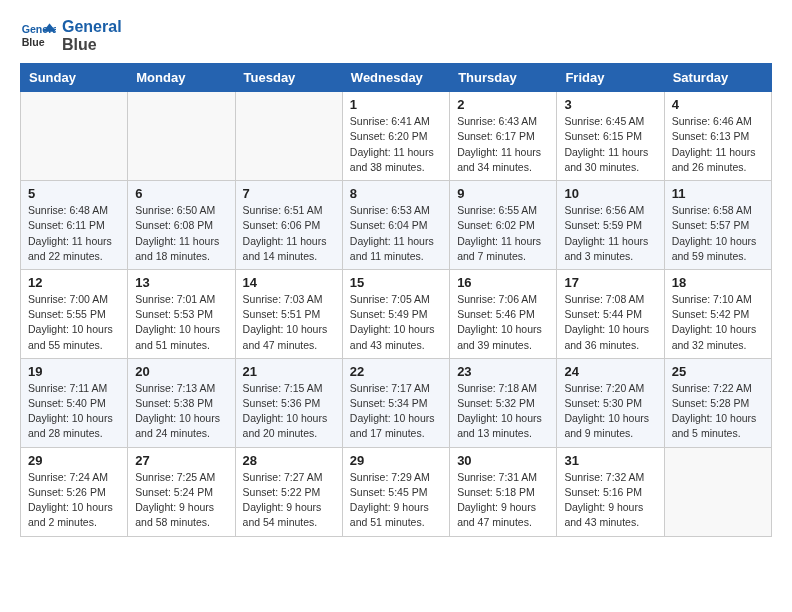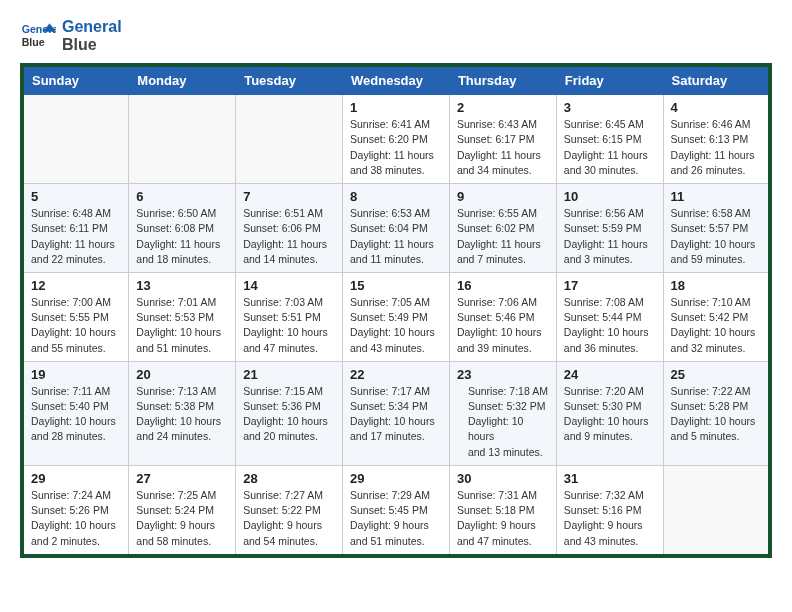--- a/index.html
+++ b/index.html
@@ -39,21 +39,21 @@
       line-height: 1.1;
     }
     .location {
       font-size: 15px;
       color: #555;
       margin-top: 2px;
     }
     .calendar {
       width: 100%;
       border-collapse: collapse;
-      border: 4px solid #14532d;
+      border: 1px solid #14532d;
     }
     .calendar th {
       background: #2563b0;
       color: #fff;
       font-size: 13px;
       font-weight: bold;
       text-align: left;
       padding: 6px 8px;
       border: 1px solid #2563b0;
     }
@@ -284,21 +284,21 @@
           </td>
           <td>
             <span class="day-num">22</span>
             <div class="day-info" style="white-space: pre-line;">Sunrise: 7:17 AM
 Sunset: 5:34 PM
 Daylight: 10 hours
 and 17 minutes.</div>
           </td>
           <td>
             <span class="day-num">23</span>
-            <div class="day-info" style="white-space: pre-line; margin-left: 11px;">Sunrise: 7:18 AM
+            <div class="day-info" style="white-space: pre-line;">Sunrise: 7:18 AM
 Sunset: 5:32 PM
 Daylight: 10 hours
 and 13 minutes.</div>
           </td>
           <td>
             <span class="day-num">24</span>
             <div class="day-info" style="white-space: pre-line;">Sunrise: 7:20 AM
 Sunset: 5:30 PM
 Daylight: 10 hours
 and 9 minutes.</div>

